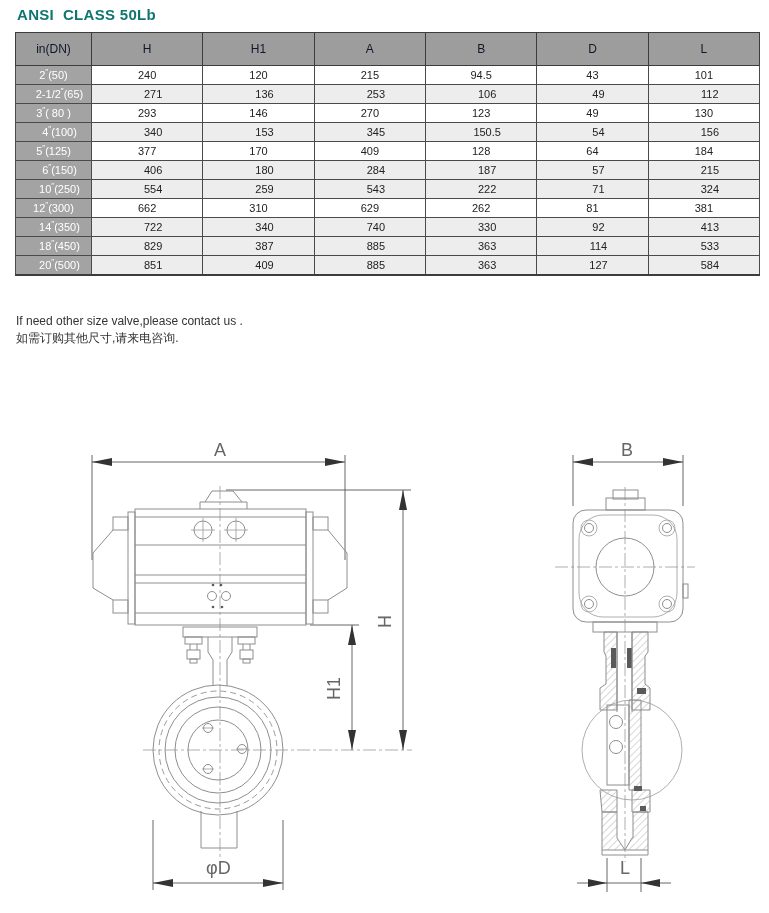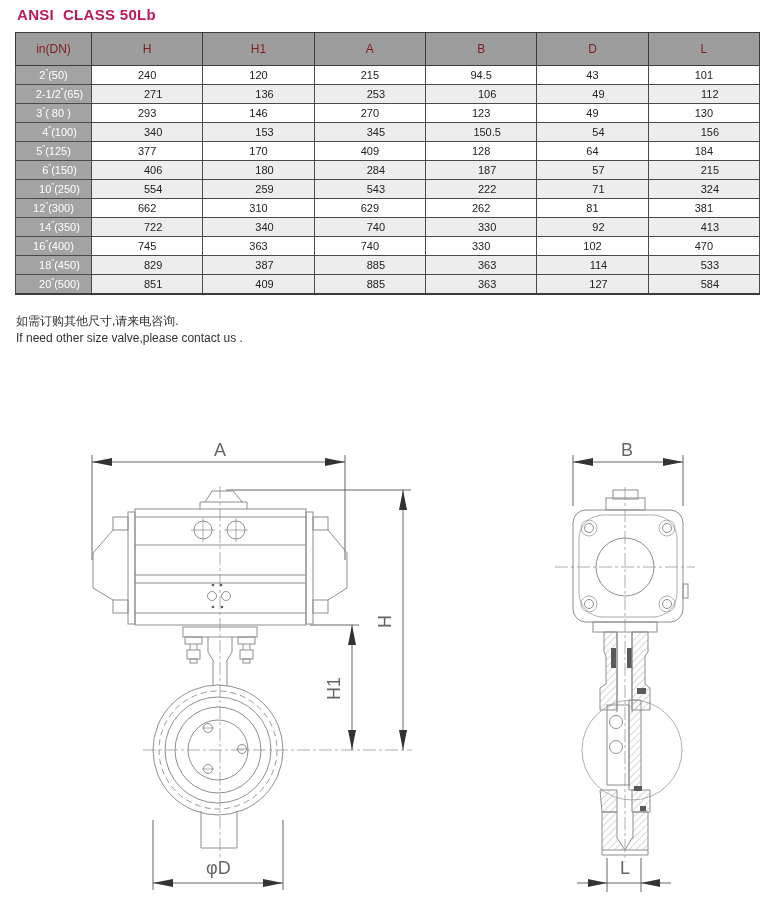--- a/index.html
+++ b/index.html
@@ -1,25 +1,25 @@
 <!DOCTYPE html>
 <html><head>
 <meta charset="utf-8">
 <style>
   html,body{margin:0;padding:0;background:#fff;}
   #page{position:relative;width:769px;height:913px;background:#ffffff;overflow:hidden;
         font-family:"Liberation Sans",sans-serif;}
   
-  #title{position:absolute;left:17px;top:6px;font-size:15px;font-weight:bold;color:#be185d;
+  #title{position:absolute;left:17px;top:6px;font-size:15px;font-weight:bold;color:#0f766e;
          white-space:pre;letter-spacing:.3px;}
   
   #dim-table{position:absolute;left:15px;top:32px;width:745px;border-collapse:collapse;
              table-layout:fixed;border:1px solid #3c3c3c;border-bottom:2px solid #3c3c3c;}
   #dim-table col.c0{width:76px;}
-  #dim-table th{background:#9d9d9d;color:#7f1d1d;font-size:12px;font-weight:normal;
+  #dim-table th{background:#9d9d9d;color:#0f172a;font-size:12px;font-weight:normal;
                 height:30px;border:1px solid #3c3c3c;text-align:center;}
   #dim-table td{font-size:11px;color:#222;text-align:center;height:18px;padding:0;
                 border:1px solid #4a4a4a;background:#fff;}
   #dim-table td.rowhead{background:#a3a3a3;color:#fff;font-size:11px;margin-top:12px;}
   #dim-table tr.alt td{background:#ededed;padding-left:12px;}
   #dim-table tr.alt td.rowhead{background:#a3a3a3;}
   sup.inch{font-size:8px;line-height:0;vertical-align:super;}
   
   #notes{position:absolute;left:16px;top:313px;font-size:12px;color:#333;line-height:17px;}
   #notes p{margin:0;}
@@ -137,29 +137,20 @@
         </tr>
         <tr class="alt">
           <td class="rowhead">14<sup class="inch">″</sup>(350)</td>
           <td>722</td>
           <td>340</td>
           <td>740</td>
           <td>330</td>
           <td>92</td>
           <td>413</td>
         </tr>
-        <tr>
-          <td class="rowhead">16<sup class="inch">″</sup>(400)</td>
-          <td>745</td>
-          <td>363</td>
-          <td>740</td>
-          <td>330</td>
-          <td>102</td>
-          <td>470</td>
-        </tr>
         <tr class="alt">
           <td class="rowhead">18<sup class="inch">″</sup>(450)</td>
           <td>829</td>
           <td>387</td>
           <td>885</td>
           <td>363</td>
           <td>114</td>
           <td>533</td>
         </tr>
         <tr class="alt">
@@ -168,22 +159,22 @@
           <td>409</td>
           <td>885</td>
           <td>363</td>
           <td>127</td>
           <td>584</td>
         </tr>
       </tbody>
   </table>
 
   <div id="notes">
+    <p>If need other size valve,please contact us .</p>
     <p>如需订购其他尺寸,请来电咨询.</p>
-    <p>If need other size valve,please contact us .</p>
   </div>
 
   <svg id="drawing" width="769" height="493" viewBox="0 420 769 493" xmlns="http://www.w3.org/2000/svg">
     <defs>
       <pattern id="hatch" patternUnits="userSpaceOnUse" width="5" height="5" patternTransform="rotate(45)">
         <line x1="0" y1="0" x2="0" y2="5" stroke="#9a9a9a" stroke-width="0.8"></line>
       </pattern>
     </defs>
 
     <g>

